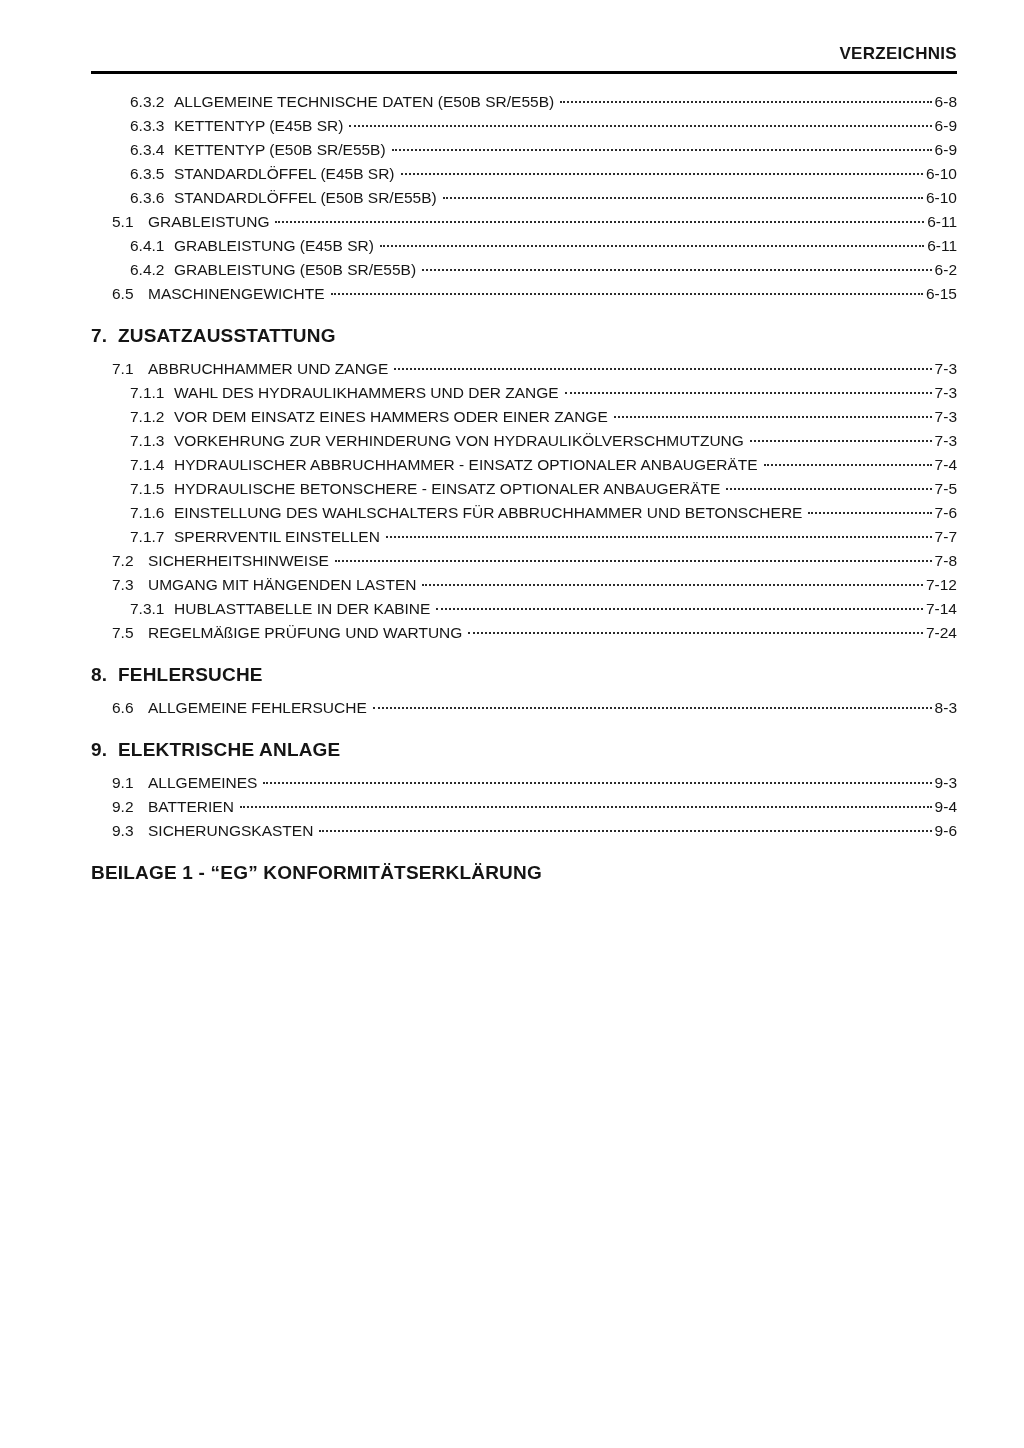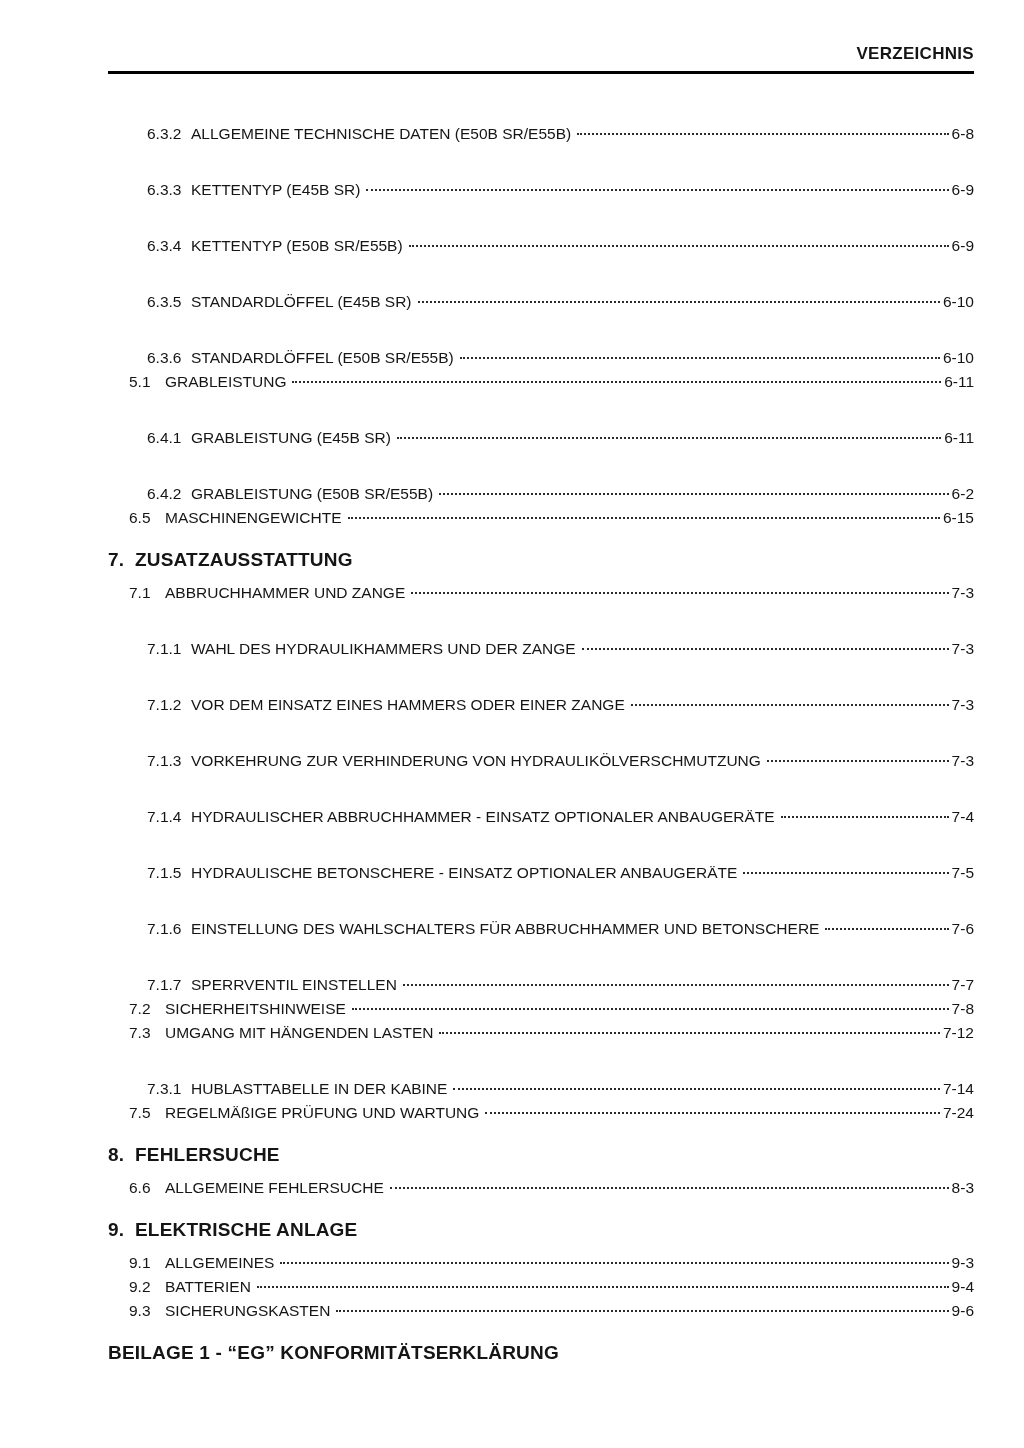--- a/index.html
+++ b/index.html
@@ -6,21 +6,21 @@
   html, body { background: #ffffff; }
   body {
     width: 1024px; height: 1448px;
     position: relative;
     font-family: "Liberation Sans", sans-serif;
     color: #151515;
     overflow: hidden;
   }
   .page {
     position: absolute;
-    left: 108px; top: 0;
+    left: 91px; top: 0;
     width: 866px;
   }
   .header-title {
     padding-top: 44px;
     text-align: right;
     font-weight: bold;
     font-size: 17px;
     line-height: 20px;
     letter-spacing: 0.3px;
   }
@@ -33,21 +33,21 @@
     display: flex;
     align-items: baseline;
     line-height: 24px;
     font-size: 15.5px;
     white-space: nowrap;
   }
   .row.l1 { padding-left: 21px; }
   .row.l2 { padding-left: 39px; }
   .row .num { flex: 0 0 auto; }
   .row.l1 .num { width: 36px; }
-  .row.l2 .num { width: 44px; margin-top: 32px; }
+  .row.l2 .num { width: 44px; }
   .row .title { flex: 0 0 auto; }
   .leader {
     flex: 1 1 auto;
     min-width: 10px;
     border-bottom: 2px dotted #2b2b2b;
     margin: 0 3px 0 6px;
     transform: translateY(-4px);
   }
   .pagenum { flex: 0 0 auto; }
   .section-heading {

